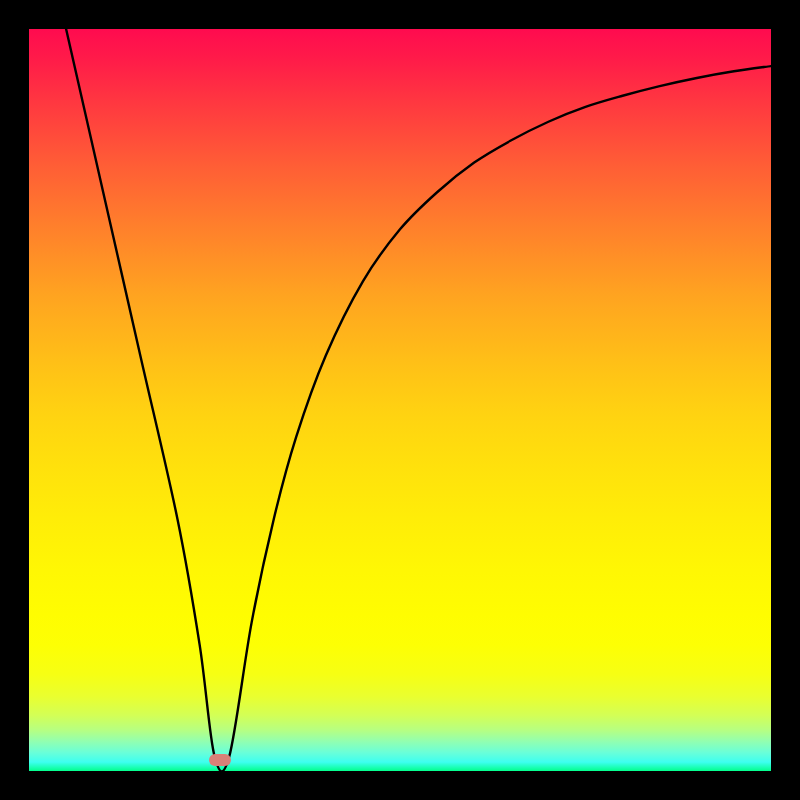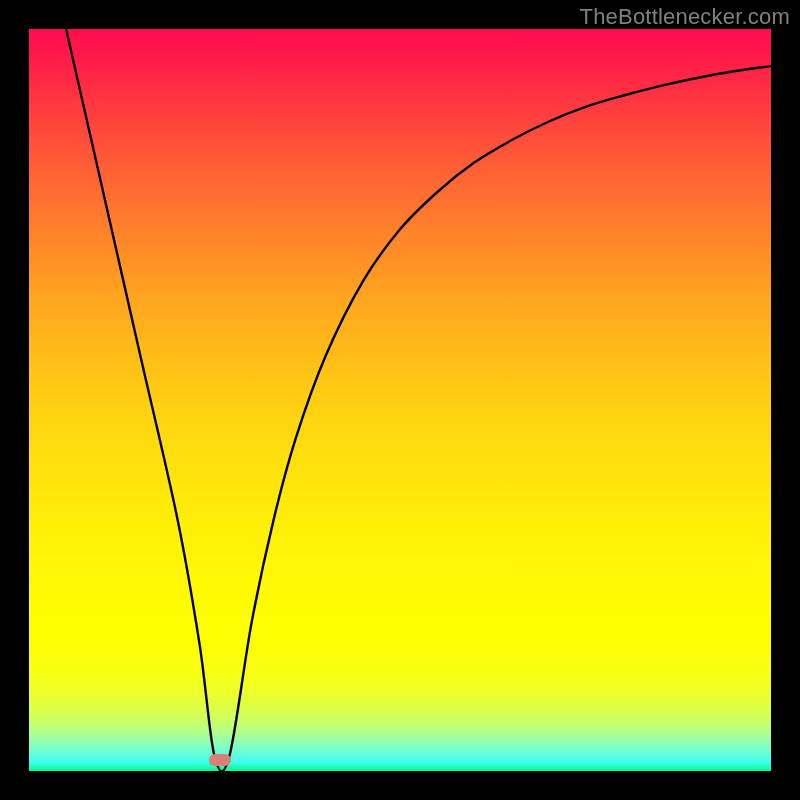--- a/index.html
+++ b/index.html
@@ -88,14 +88,13 @@
   <div class="plot-area">
     <div class="gradient"></div>
 
     <svg class="curve-svg" viewBox="0 0 742 742" preserveAspectRatio="none">
       <path id="curve-path" fill="none" stroke="#000" stroke-width="2.4" stroke-linecap="round" d="M 37.1 0 C 43.28333333333333 27.206666666666667, 61.833333333333336 108.82666666666668, 74.2 163.24 C 86.56666666666666 217.65333333333334, 98.93333333333334 272.0666666666666, 111.3 326.47999999999996 C 123.66666666666666 380.8933333333333, 138.50666666666666 441.48999999999995, 148.4 489.71999999999997 C 158.29333333333335 537.9499999999999, 164.47666666666666 576.2866666666666, 170.66 615.86 C 176.84333333333333 655.4333333333334, 180.55333333333334 708.61, 185.5 727.16 C 190.44666666666666 745.7099999999999, 194.15666666666667 749.42, 200.34 727.16 C 206.52333333333334 704.9, 215.18 633.1733333333334, 222.6 593.6 C 230.01999999999998 554.0266666666666, 237.44 520.6366666666667, 244.86 489.71999999999997 C 252.28000000000003 458.8033333333333, 258.46333333333337 435.3066666666666, 267.12 408.09999999999997 C 275.77666666666664 380.8933333333333, 285.67 352.44999999999993, 296.8 326.47999999999996 C 307.93 300.51, 321.53333333333336 273.3033333333333, 333.90000000000003 252.27999999999997 C 346.2666666666667 231.25666666666666, 358.6333333333333 215.18000000000004, 371 200.34000000000003 C 383.3666666666667 185.50000000000003, 395.73333333333335 174.37, 408.1 163.24 C 420.4666666666667 152.11, 432.8333333333333 142.21666666666673, 445.2 133.56000000000006 C 457.56666666666666 124.9033333333334, 469.93333333333334 118.10166666666674, 482.3 111.30000000000007 C 494.6666666666667 104.49833333333339, 507.0333333333333 98.31500000000001, 519.4 92.75 C 531.7666666666667 87.18499999999999, 544.1333333333333 82.2383333333333, 556.5 77.90999999999997 C 568.8666666666667 73.58166666666664, 581.2333333333333 70.24266666666664, 593.6 66.77999999999997 C 605.9666666666667 63.317333333333316, 618.3333333333333 60.10200000000001, 630.6999999999999 57.134000000000015 C 643.0666666666666 54.16600000000002, 655.4333333333334 51.445333333333316, 667.8000000000001 48.97199999999998 C 680.1666666666667 46.498666666666644, 692.5333333333333 44.272666666666645, 704.9 42.29399999999998 C 717.2666666666667 40.31533333333332, 735.8166666666666 37.965666666666685, 742 37.10000000000002"></path>
     </svg>
 
     <div class="marker" id="min-marker" style="left: 179.694px; top: 724.87px;"></div>
   </div>
 
-  <div class="watermark">TheBottlenecker.com</div>
 </div>
 
 </body></html>

